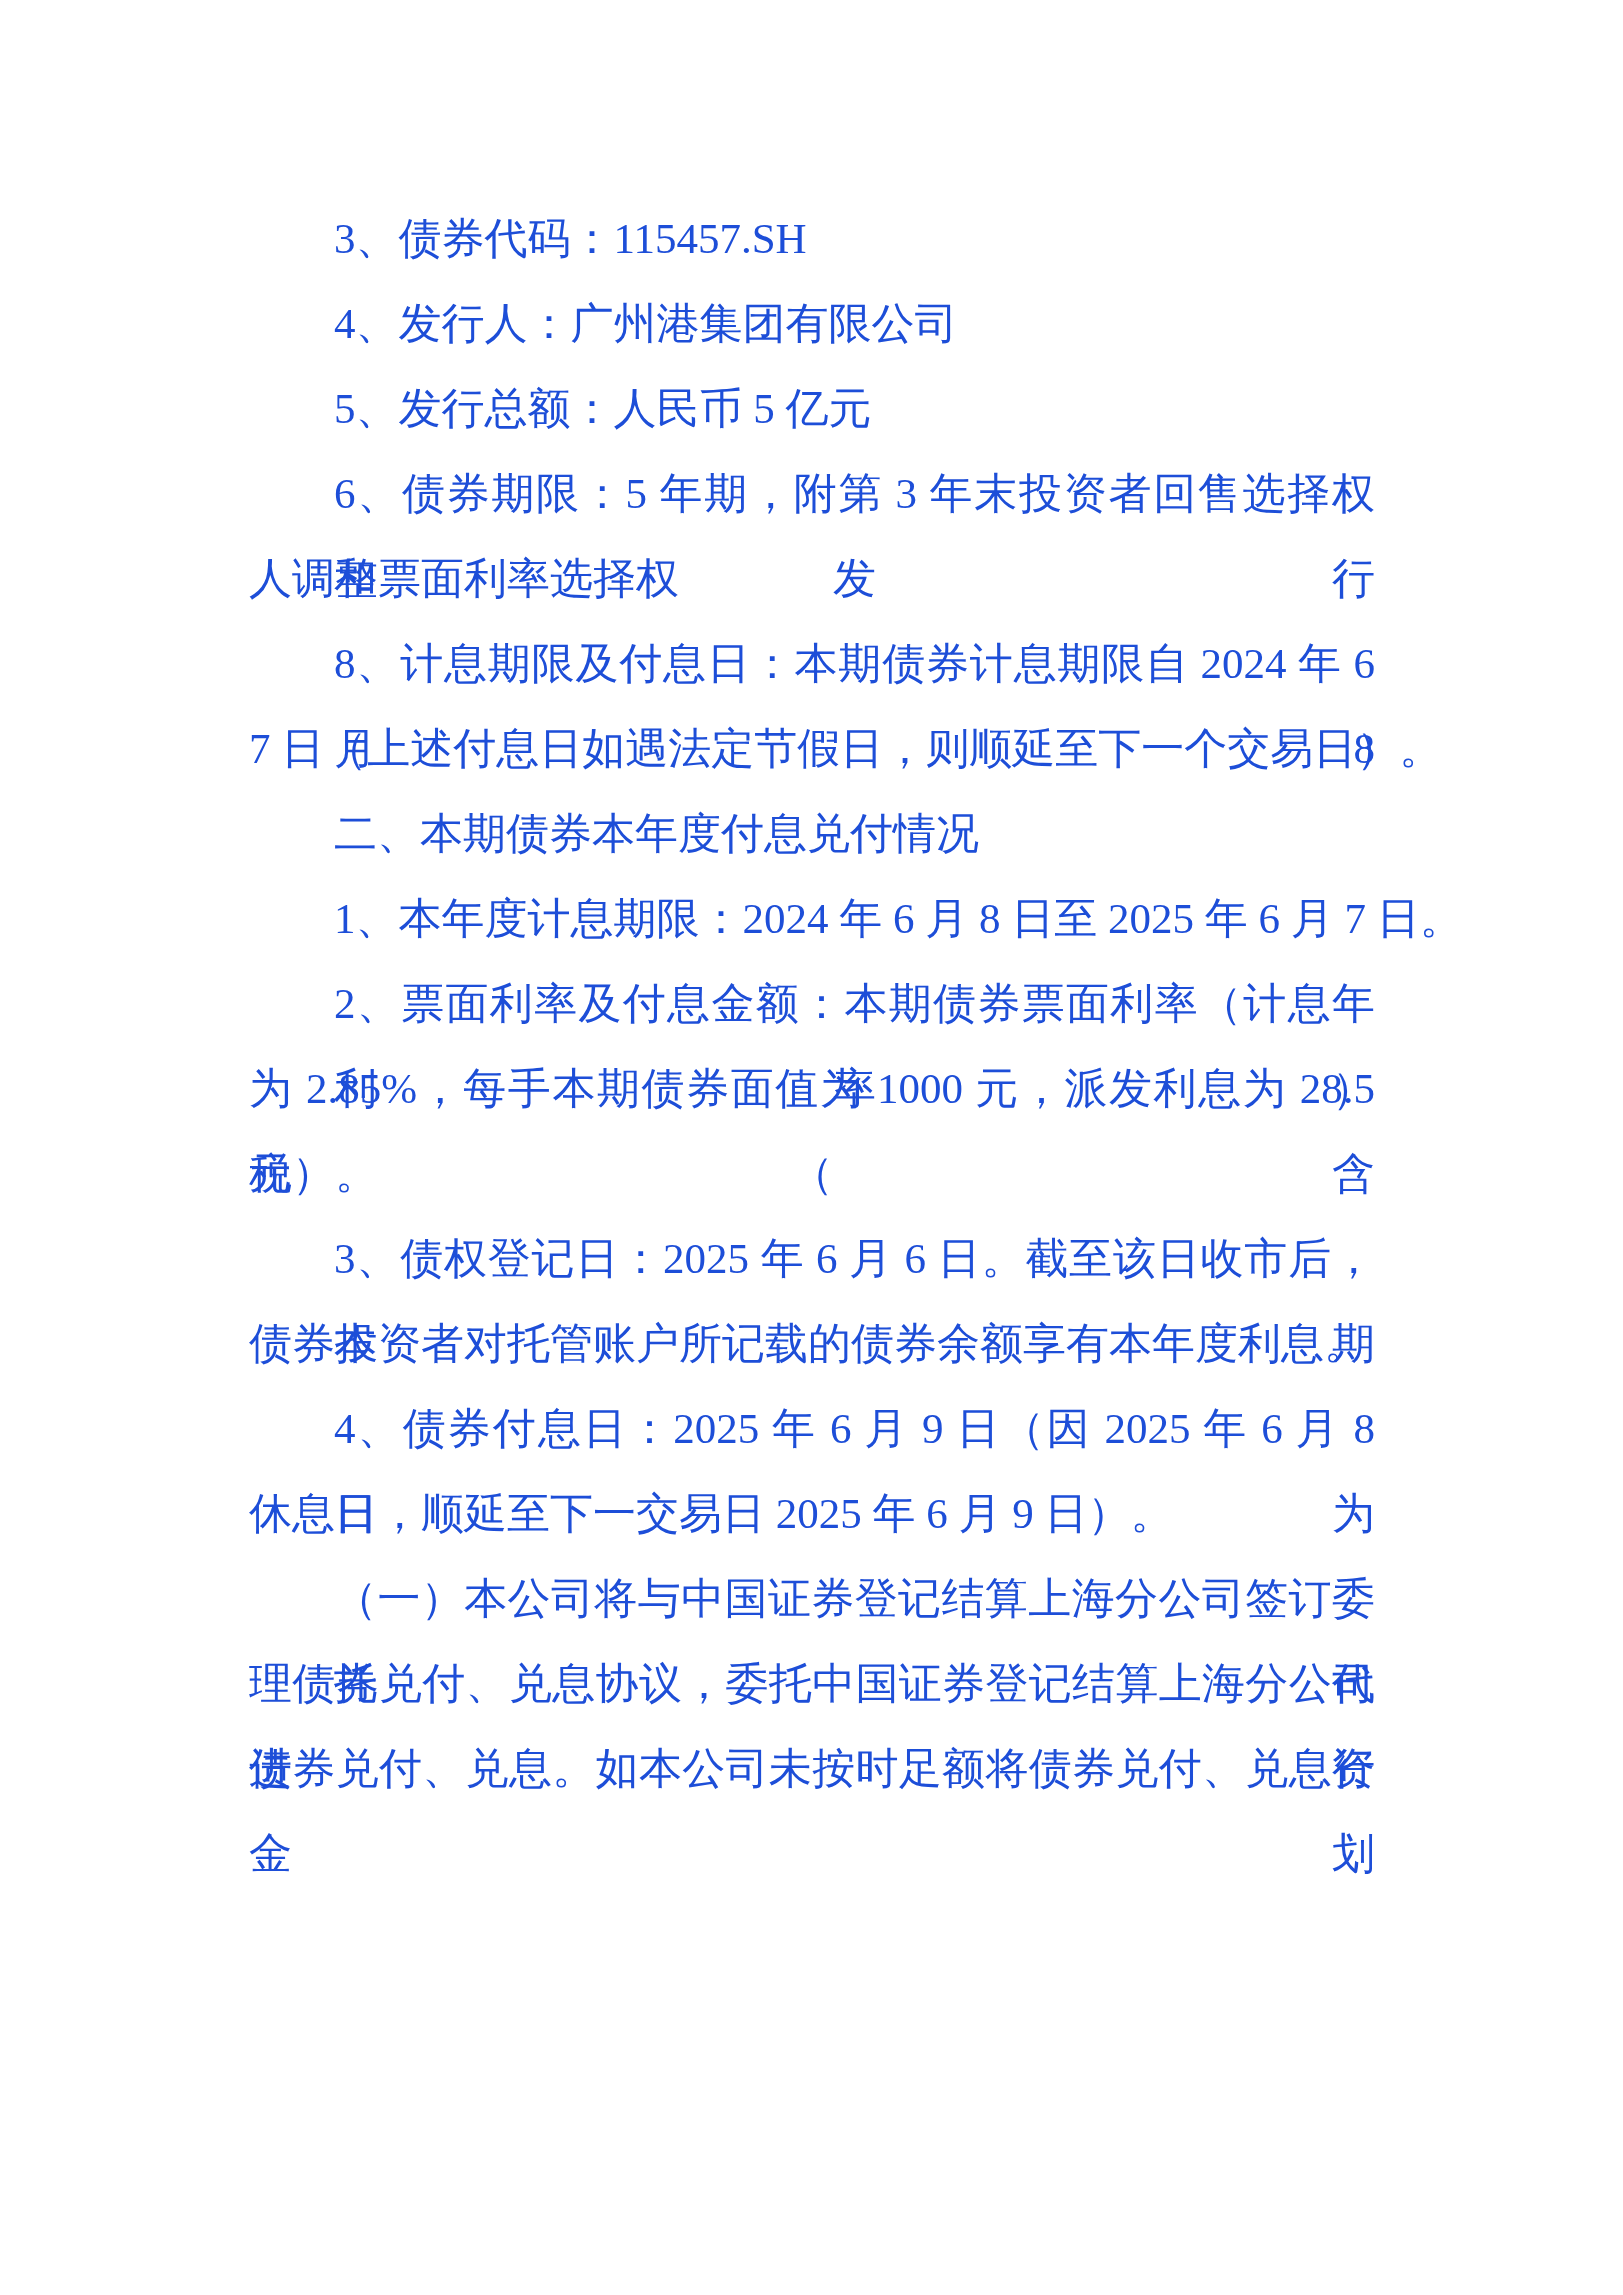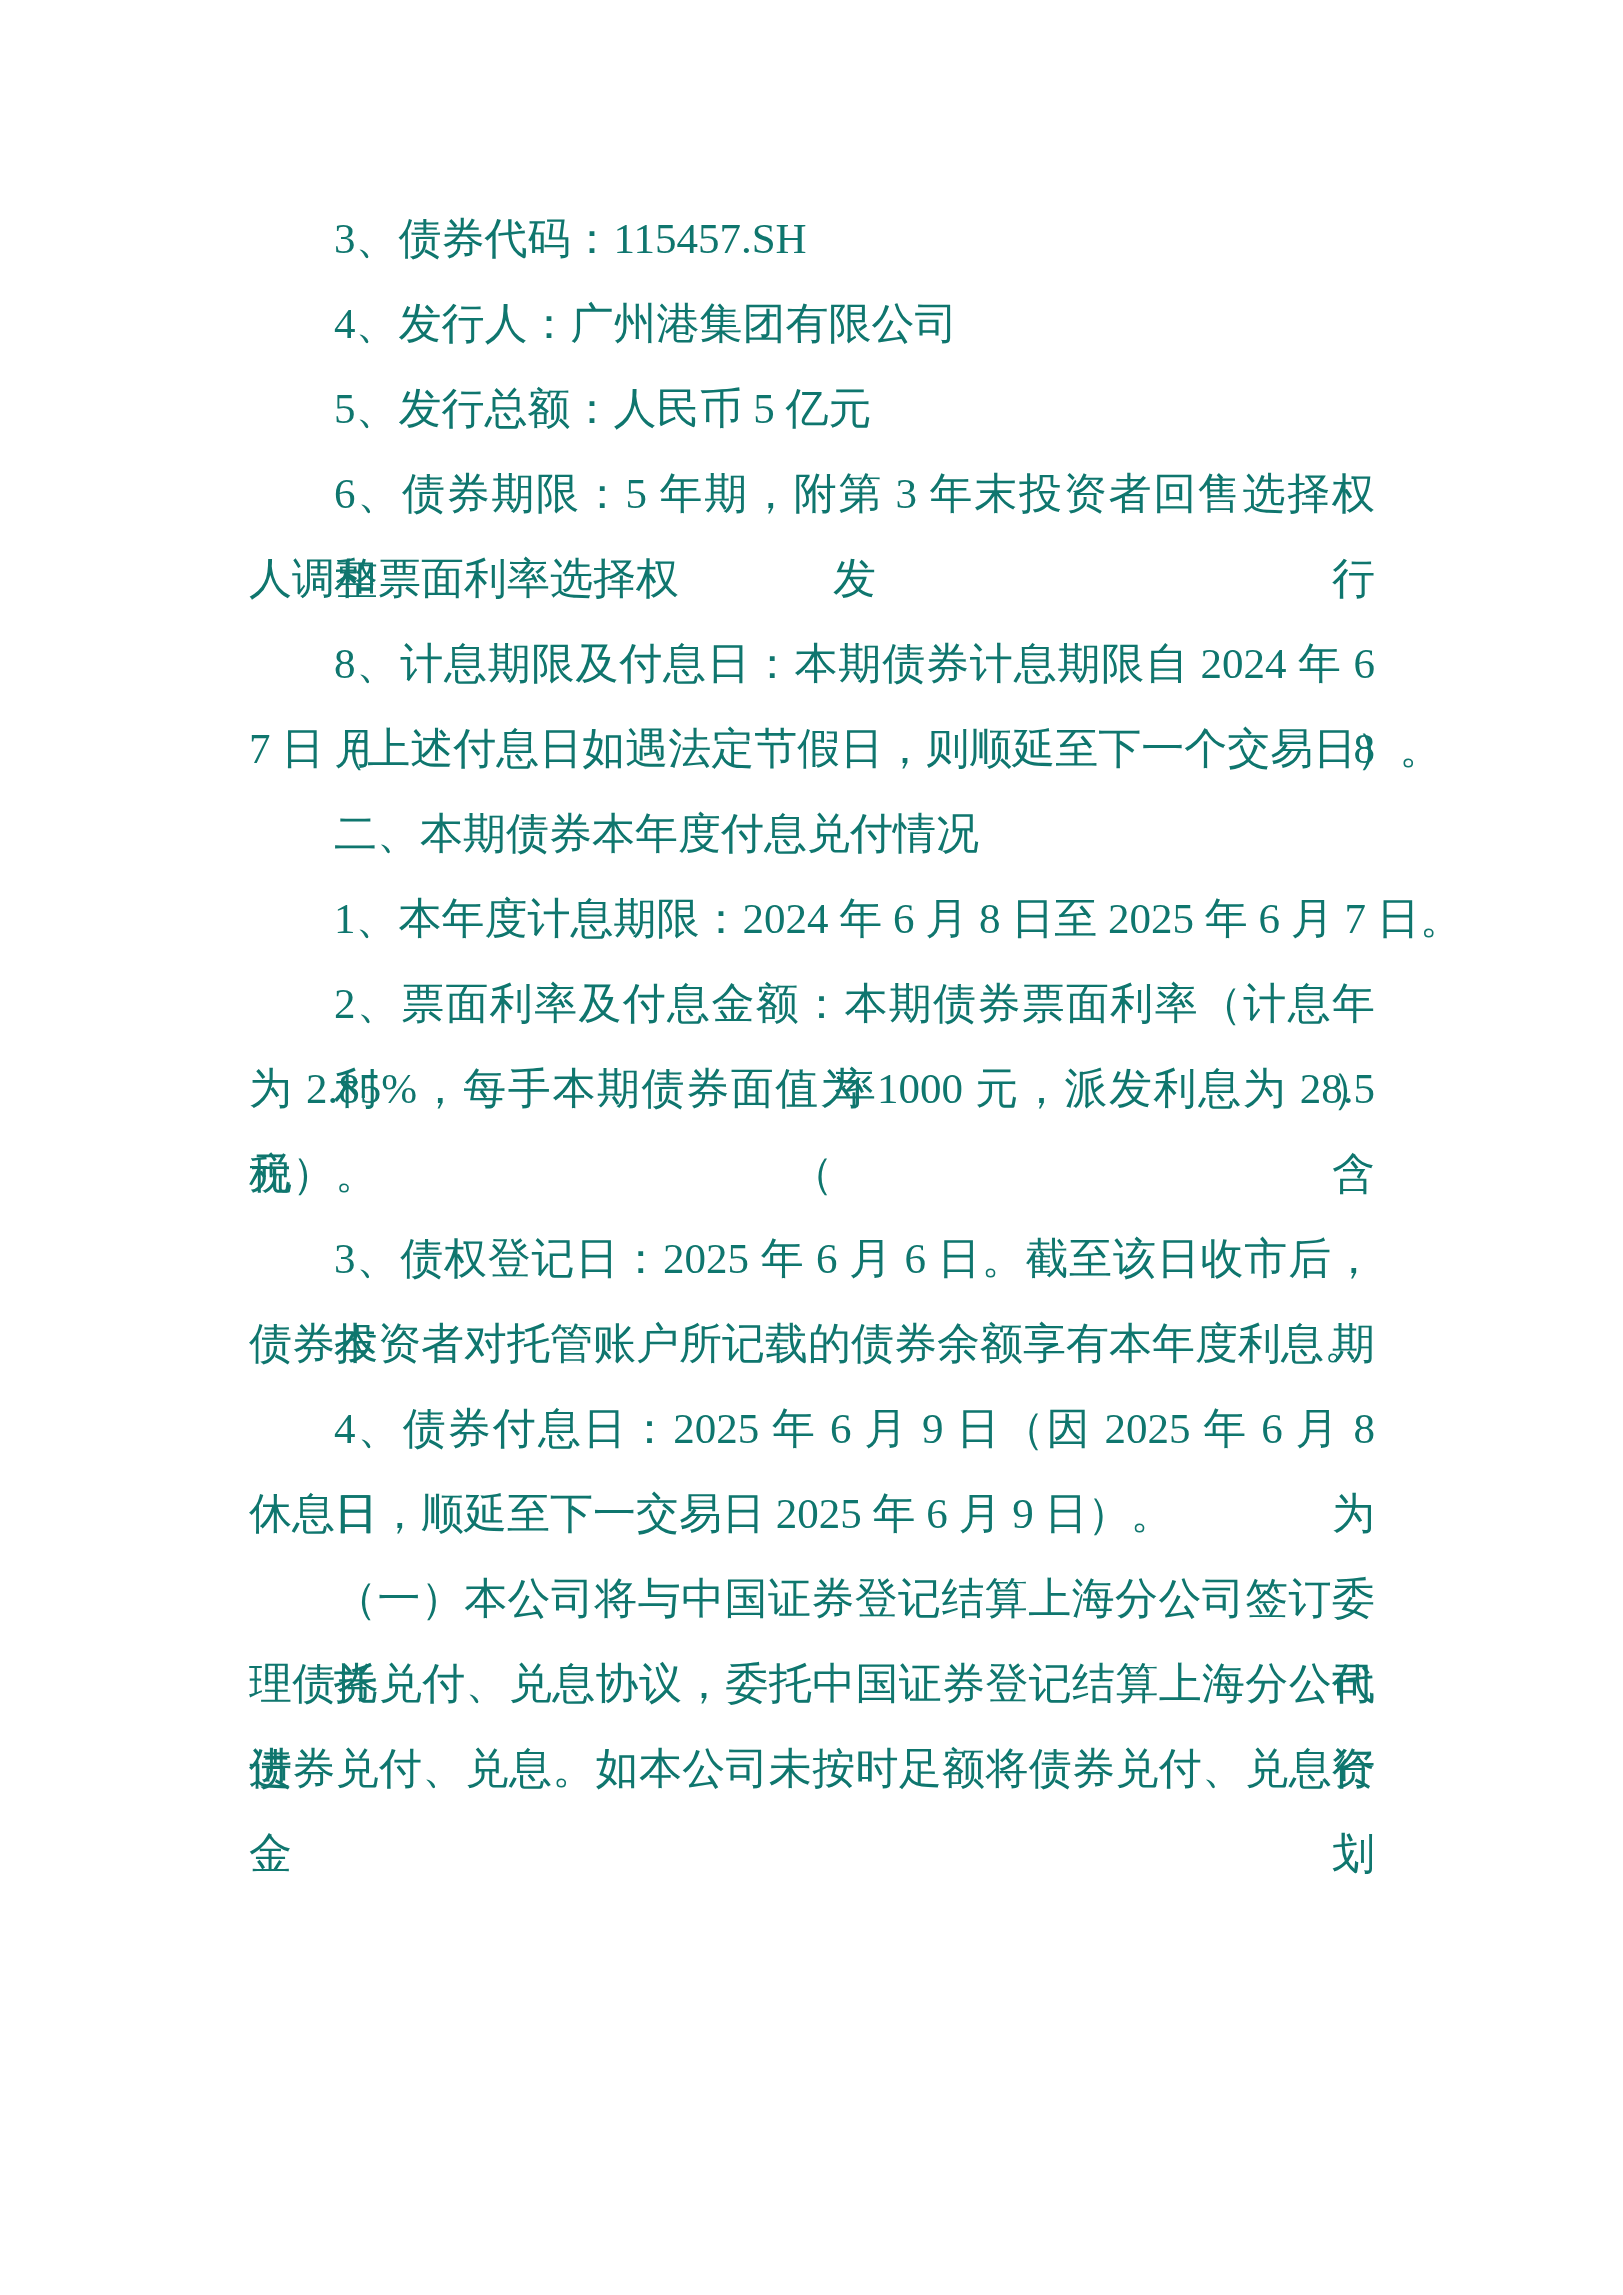--- a/index.html
+++ b/index.html
@@ -15,21 +15,21 @@
     overflow: hidden;
     font-family: "Liberation Serif", "DejaVu Serif", serif;
   }
   .content {
     position: absolute;
     left: 249px;
     top: 196px;
     width: 1126px;
     font-size: 43px;
     line-height: 85px;
-    color: #0f766e;
+    color: #1d4ed8;
     letter-spacing: 0;
   }
   .line {
     white-space: nowrap;
     height: 85px;
   }
   
   .indent {
     padding-left: 85px;
   }

